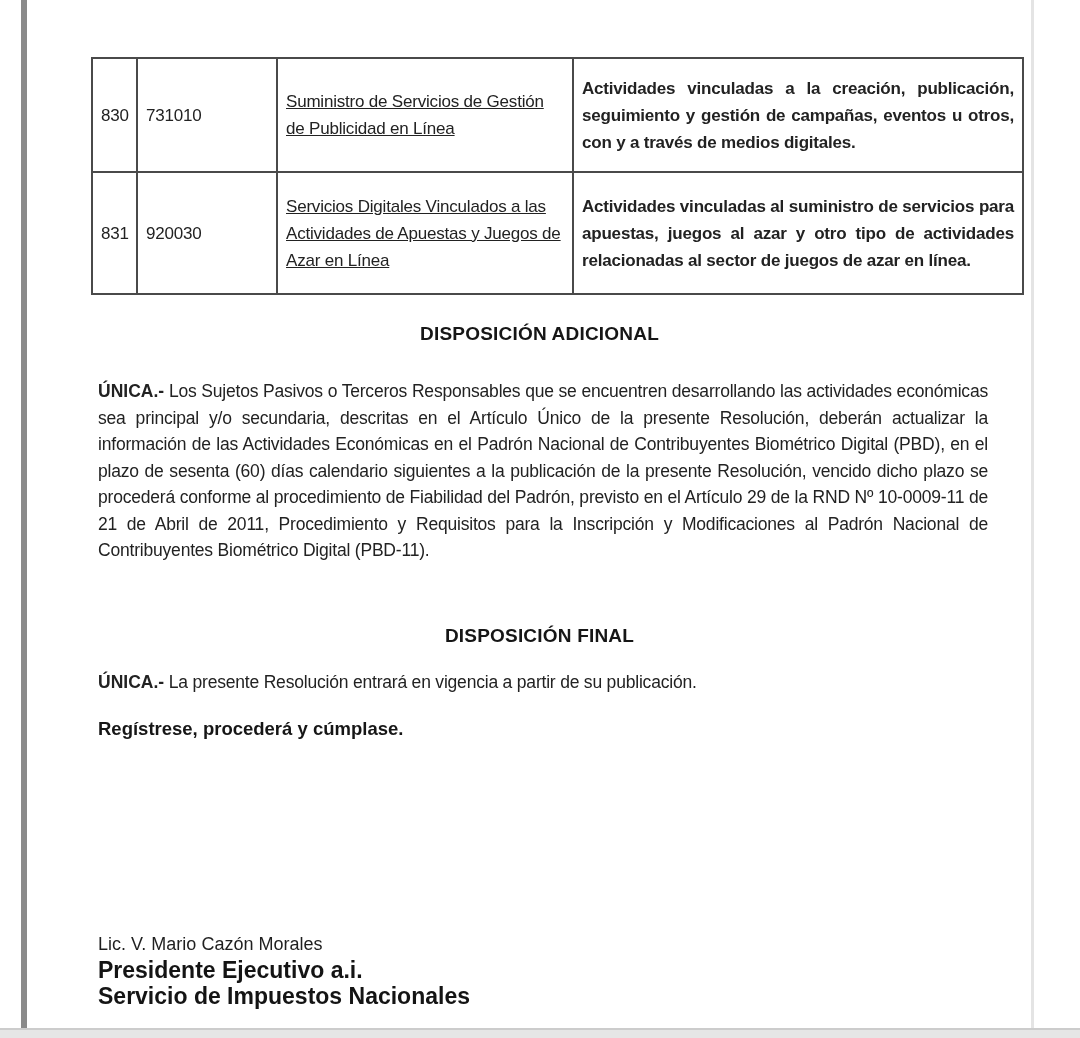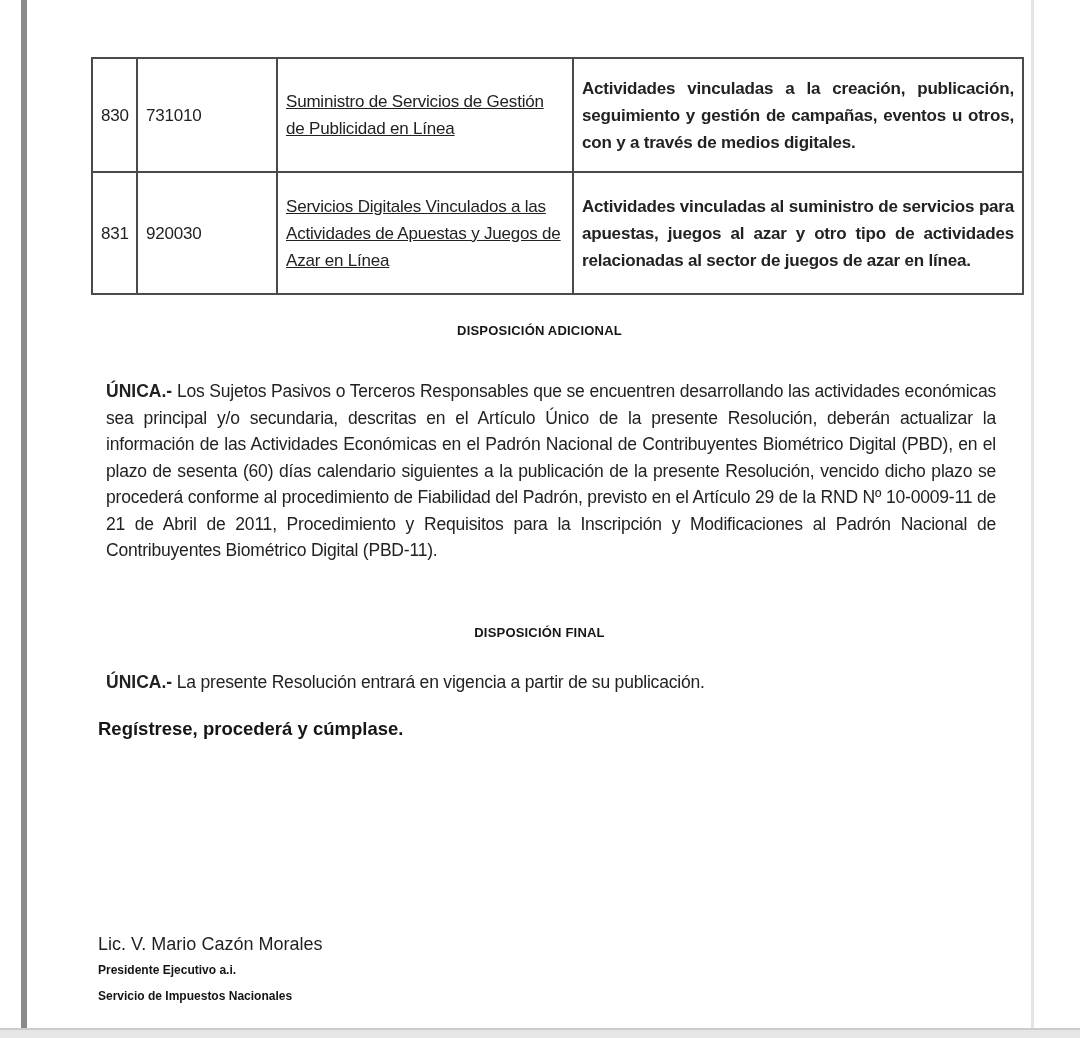--- a/index.html
+++ b/index.html
@@ -59,30 +59,30 @@
   td.c-desc { text-align: justify; text-justify: inter-word; font-weight: bold; }
   tr.row-1 { height: 114px; }
   tr.row-2 { height: 122px; }
   
   .section-heading {
     position: absolute;
     left: 91px;
     width: 897px;
     text-align: center;
     font-weight: bold;
-    font-size: 13px;
+    font-size: 19px;
     letter-spacing: 0.2px;
     color: #161616;
   }
   .h-adicional { top: 323px; }
   .h-final { top: 625px; }
   
   .provision {
     position: absolute;
-    left: 106px;
+    left: 98px;
     width: 890px;
     font-size: 17.5px;
     line-height: 26.5px;
     letter-spacing: -0.2px;
     text-align: justify;
     text-justify: inter-word;
     margin: 0;
     color: #222222;
   }
   .p-adicional { top: 378px; }
@@ -98,21 +98,21 @@
   .signature {
     position: absolute;
     left: 98px; top: 931px;
     font-size: 18px;
     line-height: 26px;
     color: #1f1f1f;
   }
   .signature .sig-title,
   .signature .sig-org {
     font-weight: bold;
-    font-size: 12px;
+    font-size: 23px;
     color: #141414;
   }
 </style>
 </head>
 <body>
 
 <div class="page">
 
   <div class="scan-bar-left"></div>
   <div class="scan-line-right"></div>

